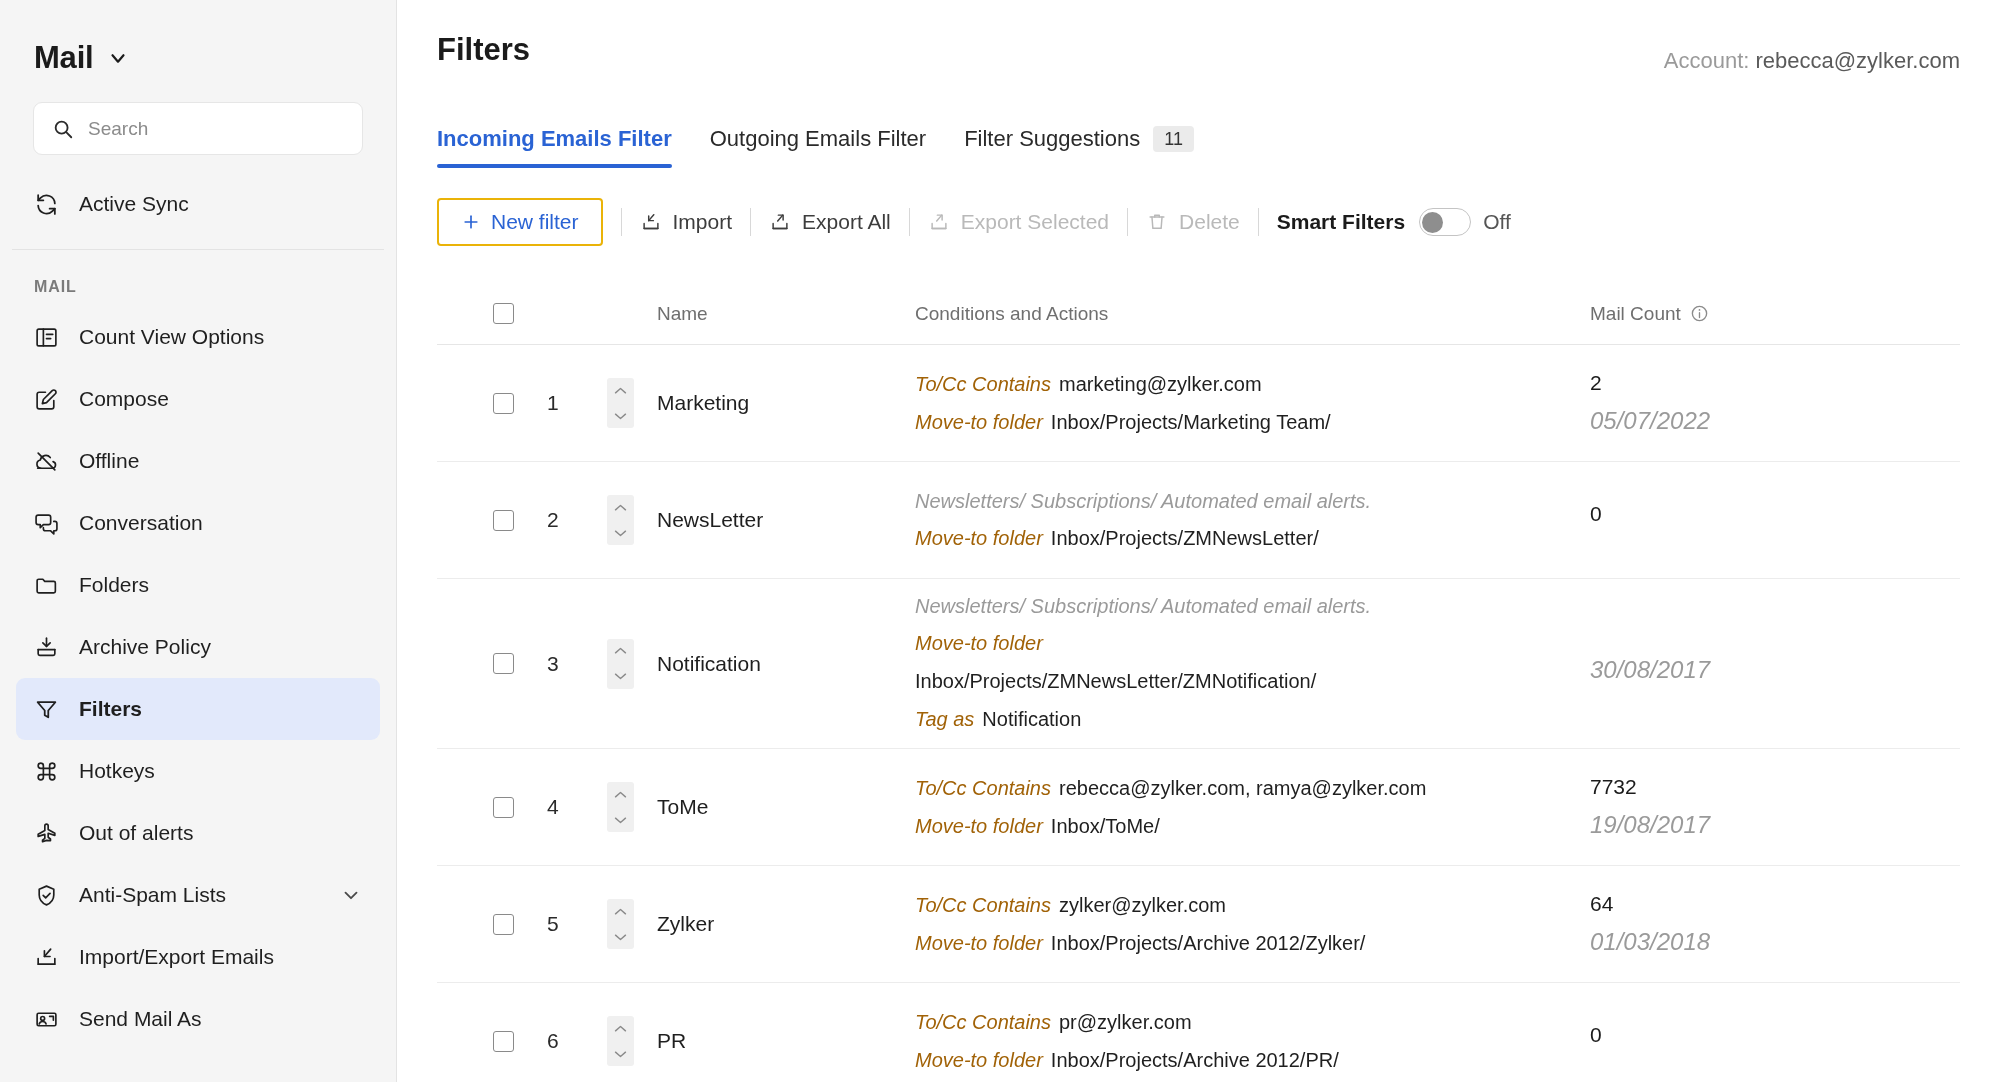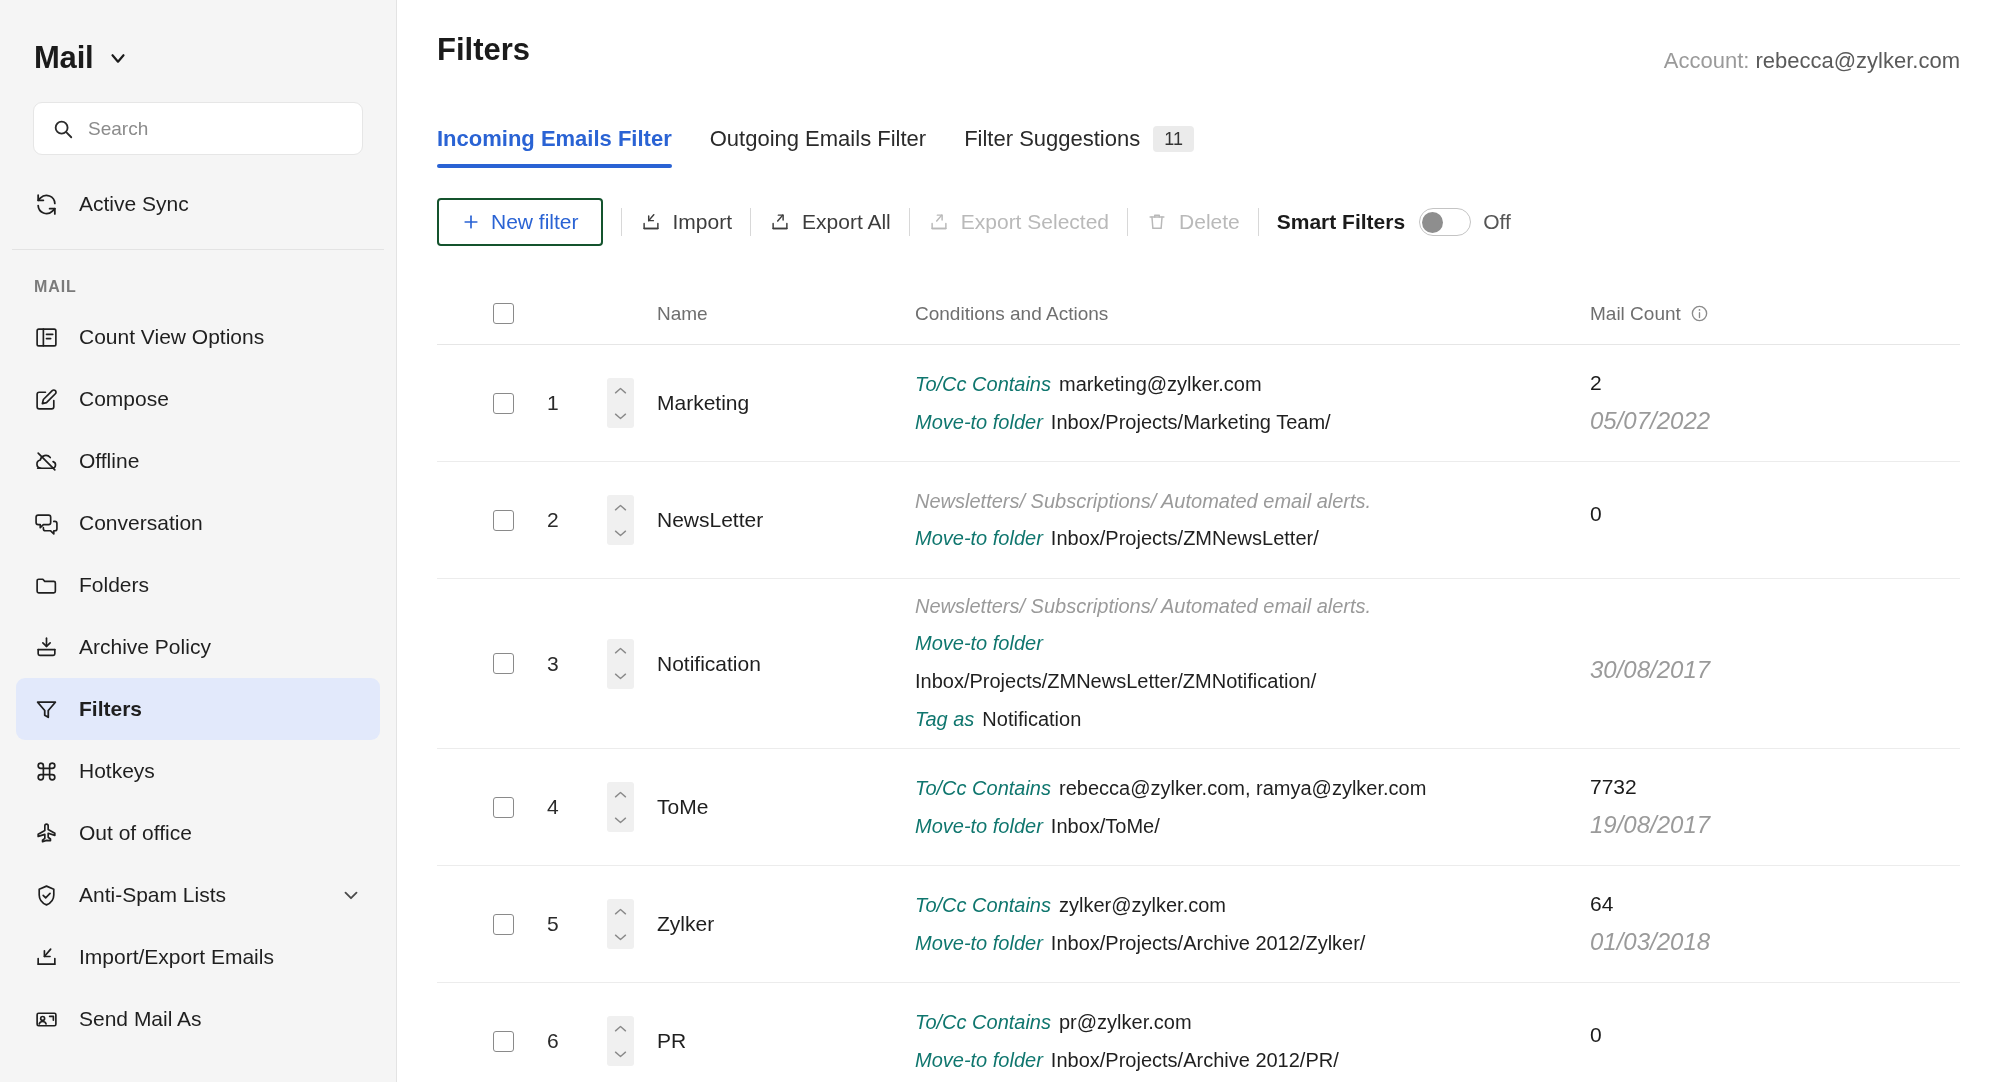--- a/index.html
+++ b/index.html
@@ -109,21 +109,21 @@
     font-weight: 400;
   }
 
   
   .toolbar {
     display: flex; align-items: center;
     margin: 28px 0 0 40px; height: 50px;
   }
   .btn-new {
     display: flex; align-items: center; gap: 10px;
-    border: 2px solid #14532d;
+    border: 2px solid #eab308;
     color: #2a63d4; font-size: 21px;
     height: 48px; padding: 0 22px; border-radius: 4px;
     background: #fff; cursor: pointer;
     font-family: "Liberation Sans", sans-serif;
   }
   .tb-sep { width: 1px; height: 28px; background: #d8d8d8; margin: 0 18px; }
   .tb-btn {
     display: flex; align-items: center; gap: 11px;
     font-size: 21px; color: #3d3d3d; cursor: pointer;
     background: none; border: none;
@@ -172,21 +172,21 @@
   .trow .c-idx { font-size: 21px; color: #2a2a2a; }
   .trow .c-name { font-size: 21px; color: #1f1f1f; }
   .spinner {
     width: 27px; height: 50px; background: #f0f0f0; border-radius: 3px;
     display: flex; flex-direction: column; align-items: center;
     justify-content: space-around; cursor: pointer;
   }
   .cond-lines { display: flex; flex-direction: column; gap: 13px; }
   .cond-line { font-size: 20px; color: #1f1f1f; line-height: 1.25; }
   .cond-key {
-    font-style: italic; color: #0f766e; font-weight: 400; margin-right: 8px;
+    font-style: italic; color: #a16207; font-weight: 400; margin-right: 8px;
   }
   .cond-note { font-style: italic; color: #9a9a9a; font-size: 20px; }
   .count-val { font-size: 21px; color: #1b1b1b; }
   .count-date { font-size: 24px; color: #9a9a9a; font-style: italic; margin-top: 12px; }
   .count-cell { display: flex; flex-direction: column; }
   svg { display: block; }
 </style>
 </head>
 <body>
 
@@ -321,21 +321,21 @@
         </span>
         <span class="label">Hotkeys</span>
       </div>
 
       <div class="nav-item">
         <span>
           <svg width="25" height="25" viewBox="0 0 24 24" fill="none" stroke="#1f1f1f" stroke-width="1.6" stroke-linecap="round" stroke-linejoin="round">
               <path d="M12 3a1.6 1.6 0 0 1 1.6 1.6v3.6l6.4 3.6v2l-6.4-2v3.8l2.2 1.7v1.6L12 18.6l-3.8 1.3v-1.6l2.2-1.7v-3.8l-6.4 2v-2l6.4-3.6V4.6A1.6 1.6 0 0 1 12 3z"></path>
             </svg>
         </span>
-        <span class="label">Out of office</span>
+        <span class="label">Out of alerts</span>
       </div>
 
       <div class="nav-item">
         <span>
           <svg width="25" height="25" viewBox="0 0 24 24" fill="none" stroke="#1f1f1f" stroke-width="1.6" stroke-linecap="round" stroke-linejoin="round">
               <path d="M12 3l7 3v5.5c0 4.3-2.9 7.8-7 9.5-4.1-1.7-7-5.2-7-9.5V6z"></path>
               <polyline points="8.8 11.8 11.2 14.2 15.4 10"></polyline>
             </svg>
         </span>
         <span class="label">Anti-Spam Lists</span>

